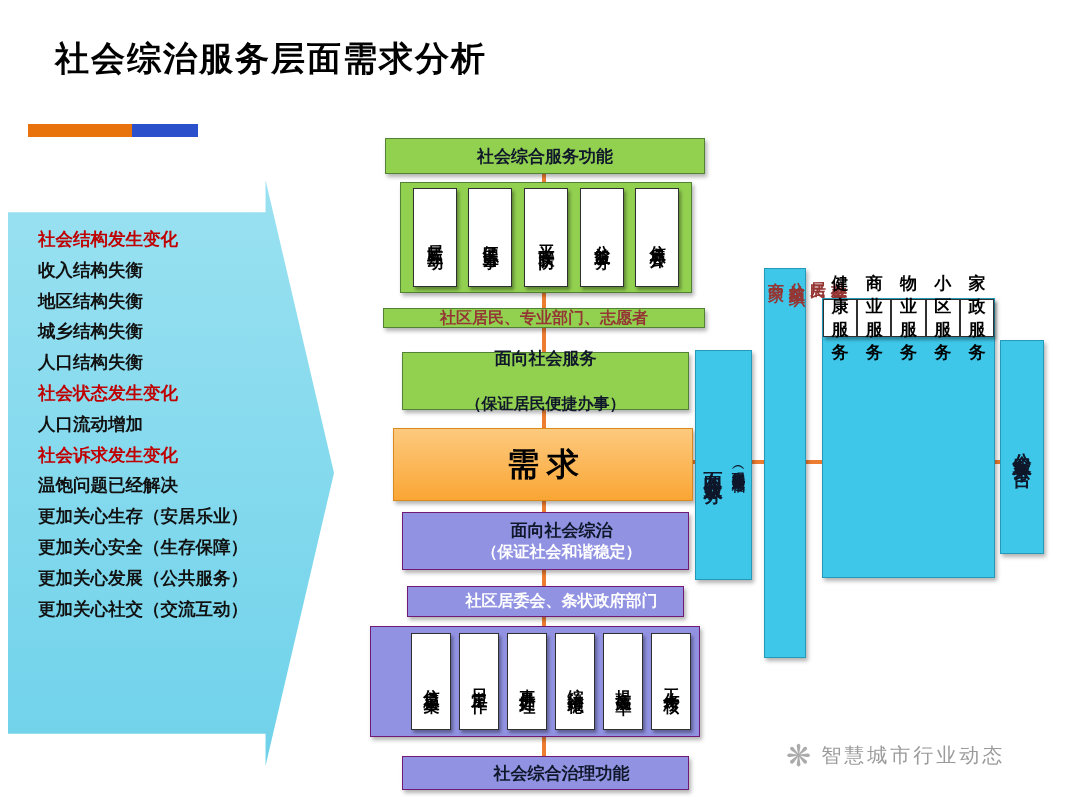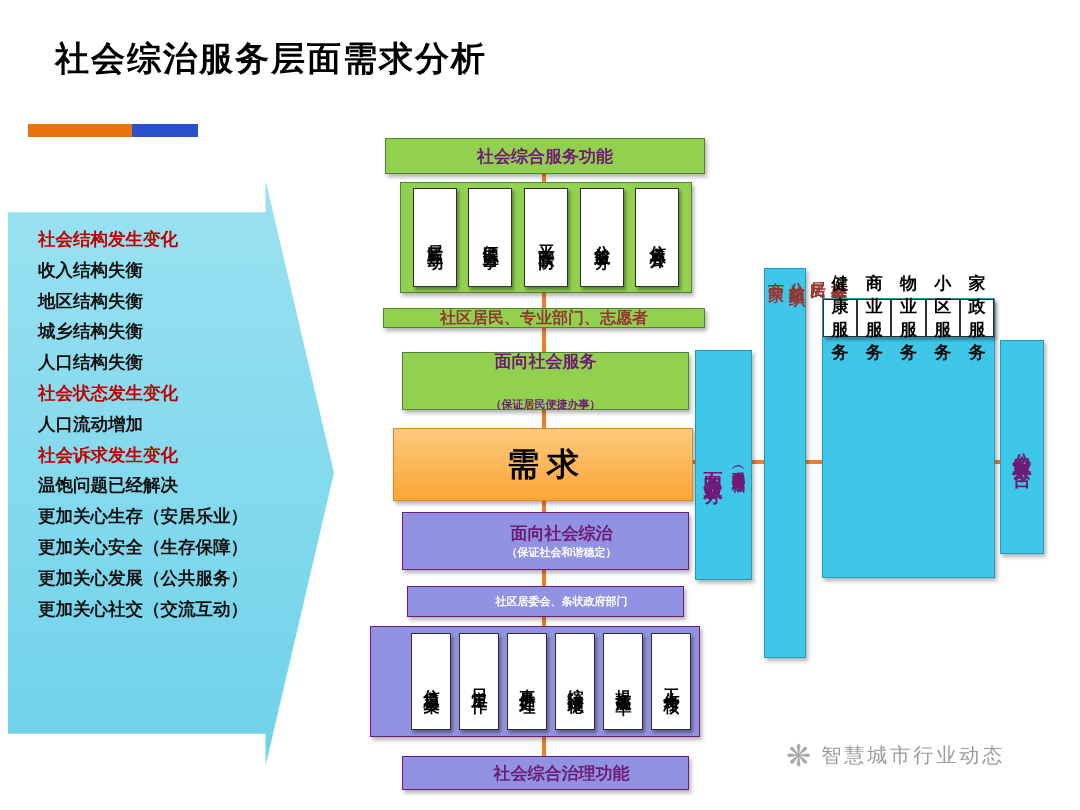--- a/index.html
+++ b/index.html
@@ -48,25 +48,25 @@
   }
   .white-box{
     background:#fff;border:1px solid #303030;
     box-shadow:2px 3px 3px rgba(0,0,0,0.35);
     display:flex;align-items:center;justify-content:center;
   }
   .stack{flex-direction:column;}
   .row-even{justify-content:space-evenly;}
   .col-even{flex-direction:row;justify-content:space-evenly;align-items:flex-start;}
 
-  .t-red{color:#701a75;font-weight:700;}
+  .t-red{color:#0f172a;font-weight:700;}
   .t-maroon{color:#943634;font-weight:700;}
   .t-white{color:#fff;font-weight:700;}
   .t-black{color:#000;font-weight:700;}
-  .fs15{font-size:11px;}
+  .fs15{font-size:16px;}
   .fs16{font-size:16px;}
   .fs17{font-size:17px;}
   .fs19{font-size:19px;}
   .demand-text{font-size:32px;font-weight:900;color:#000;letter-spacing:8px;text-indent:8px;}
 
   .vt{writing-mode:vertical-rl;text-orientation:upright;letter-spacing:3px;}
   .vfunc{width:42px;height:97px;font-size:16px;font-weight:700;color:#000;}
   .vfunc2{width:38px;height:95px;font-size:16px;font-weight:700;color:#000;}
 
   .watermark{

